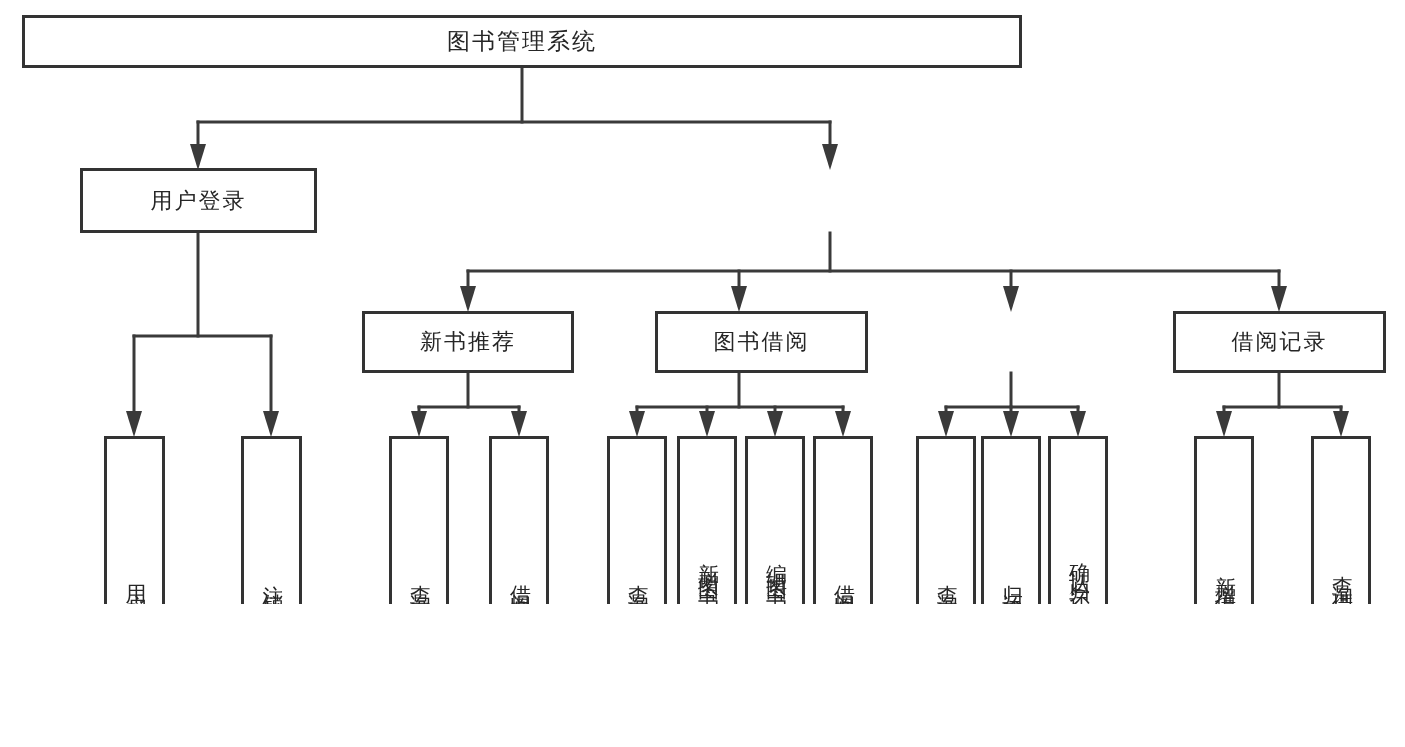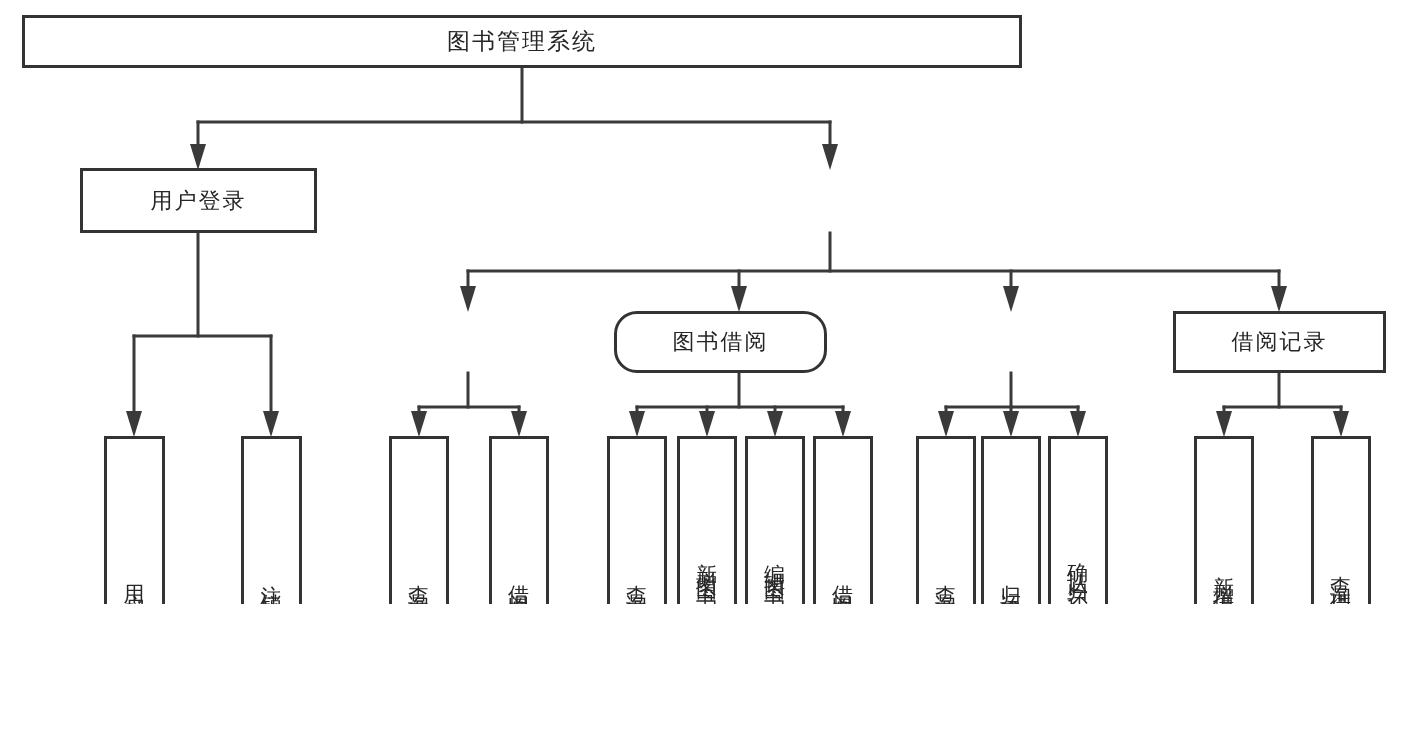--- a/index.html
+++ b/index.html
@@ -3,21 +3,21 @@
 <meta charset="utf-8">
 <style>
   :root{
     --line:#3a3a3a; --box_border:#333333; --box_fill:#ffffff;
     --text:#262626; --watermark:#adadad; --background:#ffffff;
   }
   html,body{margin:0;padding:0;background:var(--background);}
   #canvas{
     position:relative;width:1405px;height:604px;overflow:hidden;
     background:var(--background);
-    font-family:Liberation Sans, sans-serif;
+    font-family:Liberation Mono, monospace;
     color:var(--text);
   }
   #connectors{position:absolute;left:0;top:0;width:1405px;height:747px;}
   #connectors line{stroke:var(--line);stroke-width:3;stroke-linecap:square;}
   #connectors polygon{fill:var(--line);stroke:none;}
   .box{
     position:absolute;box-sizing:border-box;background:var(--box_fill);
     border:3px solid var(--box_border);
     display:flex;align-items:center;justify-content:center;
     font-size:22px;letter-spacing:2px;white-space:nowrap;z-index:2;
@@ -27,21 +27,21 @@
     font-size:21px;letter-spacing:9px;line-height:1;
     white-space:normal;
   }
   
   .n-root{left:22px;top:15px;width:1000px;height:53px;font-size:23px;}
   
   .n-l2-0{left:80px;top:168px;width:237px;height:65px;}
   .n-l2-1{left:710px;top:168px;width:237px;height:65px;}
   
   .n-l3-0{left:362px;top:311px;width:212px;height:62px;}
-  .n-l3-1{left:614px;top:311px;width:213px;height:62px;border-radius:23px;}
+  .n-l3-1{left:655px;top:311px;width:213px;height:62px;}
   .n-l3-2{left:905px;top:311px;width:212px;height:62px;}
   .n-l3-3{left:1173px;top:311px;width:213px;height:62px;text-align:center;}
   
   .n-g1-0{left:104px;top:436px;width:61px;height:300px;}
   .n-g1-1{left:241px;top:436px;width:61px;height:300px;}
   
   .n-g2-0{left:389px;top:436px;width:60px;height:300px;}
   .n-g2-1{left:489px;top:436px;width:60px;height:300px;}
   
   .n-g3-0{left:607px;top:436px;width:60px;height:300px;}
@@ -126,20 +126,21 @@
     <line x1="1224" y1="407" x2="1224" y2="416"></line>
     <line x1="1341" y1="407" x2="1341" y2="416"></line>
     <polygon points="1216,411 1232,411 1224,437"></polygon>
     <polygon points="1333,411 1349,411 1341,437"></polygon>
   </svg>
 
   <div class="box n-root">图书管理系统</div>
 
   <div class="box n-l2-0">用户登录</div>
 
+  <div class="box n-l3-0">新书推荐</div>
   <div class="box n-l3-1">图书借阅</div>
   <div class="box n-l3-3">借阅记录</div>
 
   <div class="box vbox n-g1-0">用户登录</div>
   <div class="box vbox n-g1-1">注销登录</div>
 
   <div class="box vbox n-g2-0">查询图书</div>
   <div class="box vbox n-g2-1">借阅图书</div>
 
   <div class="box vbox n-g3-0">查询图书</div>

